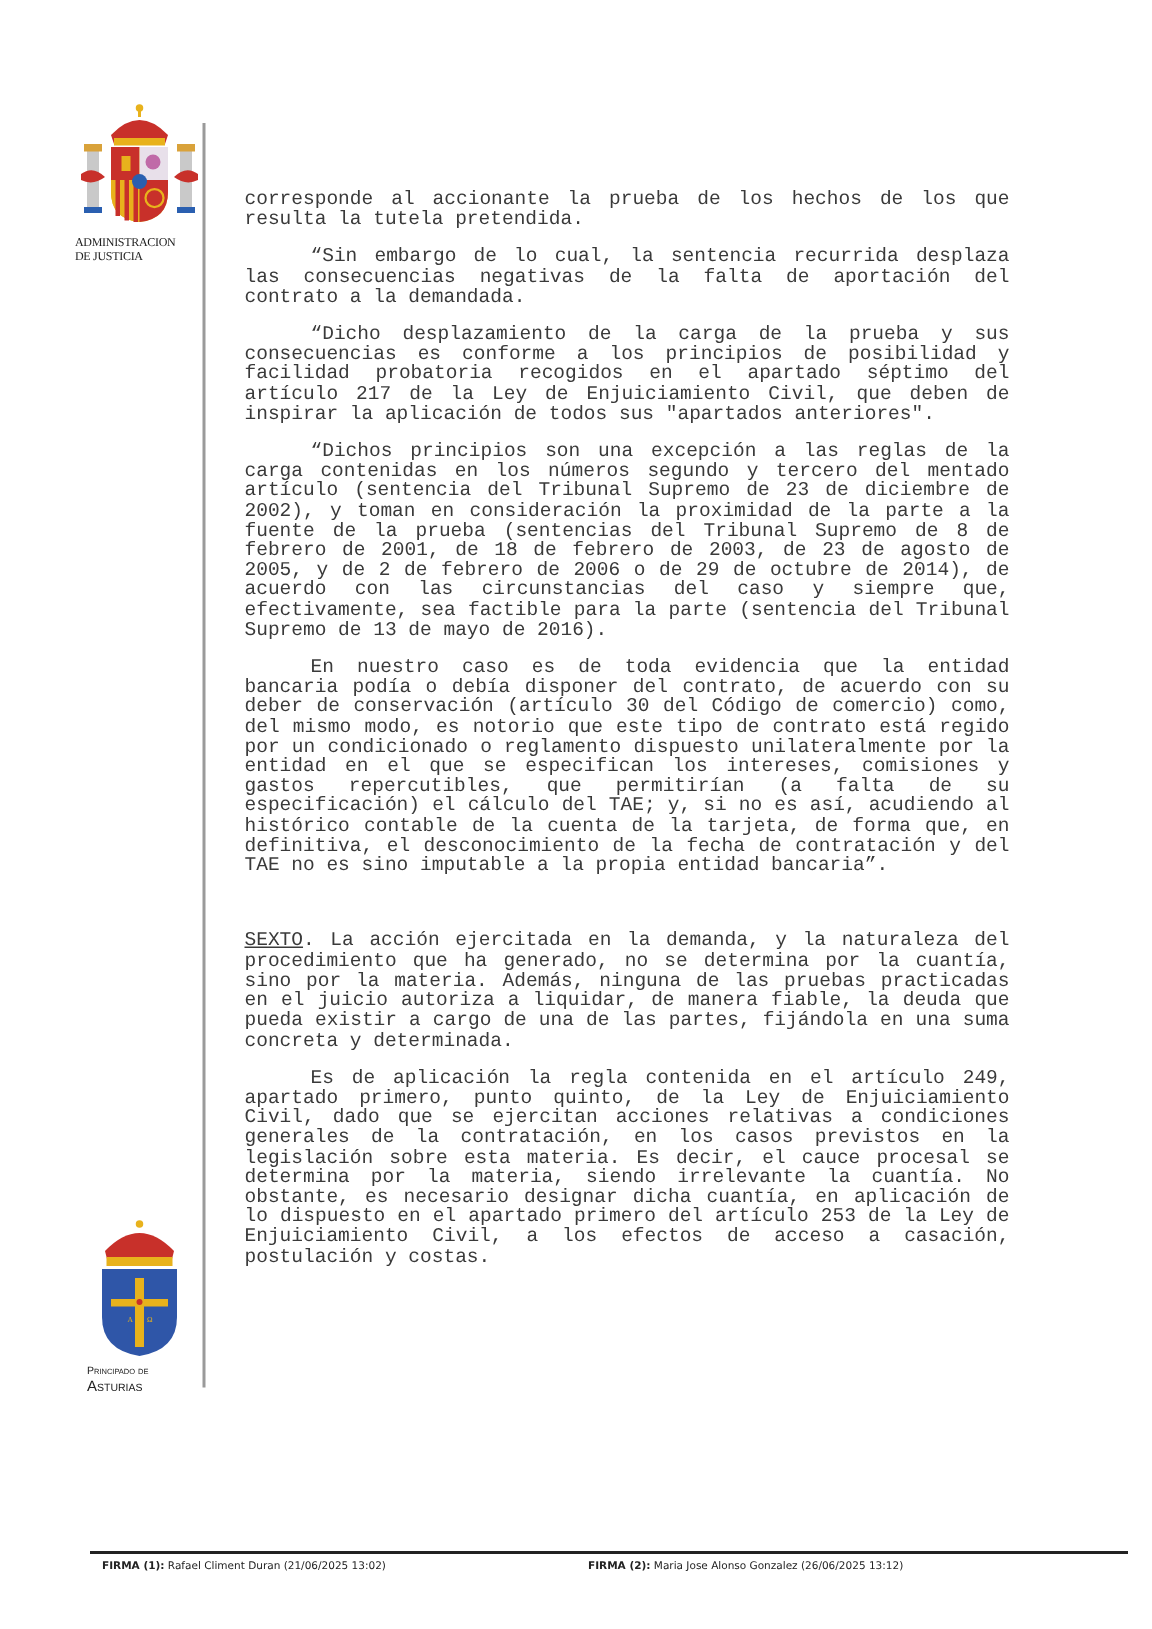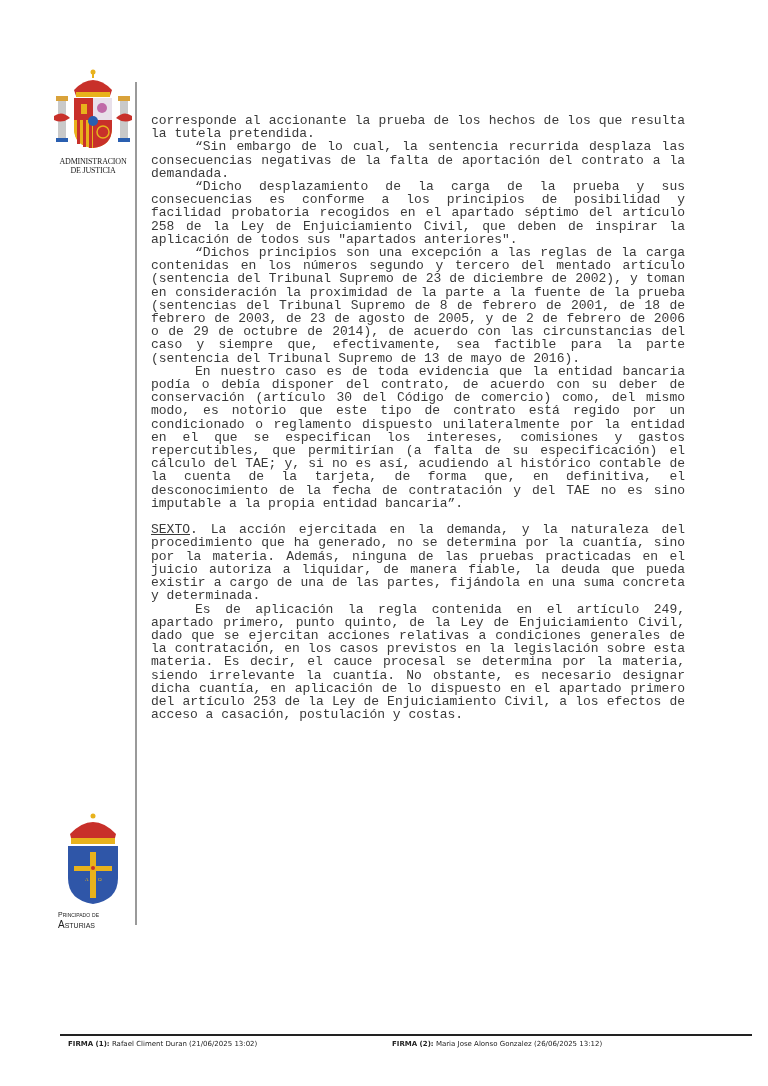--- a/index.html
+++ b/index.html
@@ -1,25 +1,25 @@
 <!DOCTYPE html>
 <html><head>
 <meta charset="utf-8">
 <style>
   html, body { margin:0; padding:0; background:#ffffff; }
   body { width:768px; height:1086px; position:relative; overflow:hidden; font-family:"Liberation Mono", monospace; color:#333; }
   .vrule { position:absolute; left:135px; top:82px; width:1.5px; height:843px; background:#9a9a9a; }
   .logo-top { position:absolute; left:50px; top:66px; width:86px; height:110px; }
   .logo-bottom { position:absolute; left:58px; top:812px; width:70px; height:124px; }
-  .logo-caption { font-family:"Liberation Serif", serif; font-size:8px; text-align:center; color:#222; line-height:9px; letter-spacing:-0.2px; }
+  .logo-caption { font-family:"Liberation Serif", serif; font-size:8px; text-align:left; color:#222; line-height:9px; letter-spacing:-0.2px; }
   .asturias-caption { font-family:"Liberation Sans", sans-serif; text-align:left; color:#222; }
   .asturias-caption .l1 { font-size:7px; line-height:8px; font-variant:small-caps; }
   .asturias-caption .l2 { font-size:10px; line-height:11px; font-variant:small-caps; }
   .body-text { position:absolute; left:151px; top:114px; width:534px; font-size:13px; line-height:13.2px; color:#3a3a3a; }
-  .para { margin:0; text-align:justify; text-align-last:left; }
+  .para { margin:12px; text-align:justify; text-align-last:left; }
   .indent { text-indent:44px; }
   .gap { height:13.2px; }
   .u { text-decoration:underline; }
   .footer-rule { position:absolute; left:60px; top:1034px; width:692px; height:1.5px; background:#222; }
   .sig { position:absolute; top:1040px; font-family:"DejaVu Sans", sans-serif; font-size:7px; color:#222; white-space:nowrap; }
   .sig b { font-weight:bold;margin-top:10px; }
 </style>
 </head>
 <body>
 
@@ -75,21 +75,21 @@
   </svg>
   <div class="asturias-caption">
     <div class="l1">Principado de</div>
     <div class="l2">Asturias</div>
   </div>
 </div>
 
 <div class="body-text">
   <p class="para">corresponde al accionante la prueba de los hechos de los que resulta la tutela pretendida.</p>
   <p class="para indent">“Sin embargo de lo cual, la sentencia recurrida desplaza las consecuencias negativas de la falta de aportación del contrato a la demandada.</p>
-  <p class="para indent">“Dicho desplazamiento de la carga de la prueba y sus consecuencias es conforme a los principios de posibilidad y facilidad probatoria recogidos en el apartado séptimo del artículo 258 de la Ley de Enjuiciamiento Civil, que deben de inspirar la aplicación de todos sus "apartados anteriores".</p>
+  <p class="para indent">“Dicho desplazamiento de la carga de la prueba y sus consecuencias es conforme a los principios de posibilidad y facilidad probatoria recogidos en el apartado séptimo del artículo 217 de la Ley de Enjuiciamiento Civil, que deben de inspirar la aplicación de todos sus "apartados anteriores".</p>
   <p class="para indent">“Dichos principios son una excepción a las reglas de la carga contenidas en los números segundo y tercero del mentado artículo (sentencia del Tribunal Supremo de 23 de diciembre de 2002), y toman en consideración la proximidad de la parte a la fuente de la prueba (sentencias del Tribunal Supremo de 8 de febrero de 2001, de 18 de febrero de 2003, de 23 de agosto de 2005, y de 2 de febrero de 2006 o de 29 de octubre de 2014), de acuerdo con las circunstancias del caso y siempre que, efectivamente, sea factible para la parte (sentencia del Tribunal Supremo de 13 de mayo de 2016).</p>
   <p class="para indent">En nuestro caso es de toda evidencia que la entidad bancaria podía o debía disponer del contrato, de acuerdo con su deber de conservación (artículo 30 del Código de comercio) como,  del mismo modo, es notorio que este tipo de contrato está regido por un condicionado o reglamento dispuesto unilateralmente por la entidad en el que se especifican los intereses, comisiones y gastos repercutibles, que permitirían (a falta de su especificación) el cálculo del TAE; y, si no es así, acudiendo al histórico contable de la cuenta de la tarjeta, de forma que, en definitiva, el desconocimiento de la fecha de contratación y del TAE no es sino imputable a la propia entidad bancaria”.</p>
   <div class="gap"></div>
   <p class="para"><span class="u">SEXTO</span><span>. La acción ejercitada en la demanda, y la naturaleza del procedimiento que ha generado, no se determina por la cuantía, sino por la materia. Además, ninguna de las pruebas practicadas en el juicio autoriza a liquidar, de manera fiable, la deuda que pueda existir a cargo de una de las partes, fijándola en una suma concreta y determinada.</span></p>
   <p class="para indent">Es de aplicación la regla contenida en el artículo 249, apartado primero, punto quinto, de la Ley de Enjuiciamiento Civil, dado que se ejercitan acciones relativas a condiciones generales de la contratación, en los casos previstos en la legislación sobre esta materia. Es decir, el cauce procesal se determina por la materia, siendo irrelevante la cuantía. No obstante, es necesario designar dicha cuantía, en aplicación de lo dispuesto en el apartado primero del artículo 253 de la Ley de Enjuiciamiento Civil, a los efectos de acceso a casación, postulación y costas.</p>
 </div>
 
 <div class="footer-rule"></div>
 <div class="sig" style="left:68px;">
   <b>FIRMA (1):</b>

